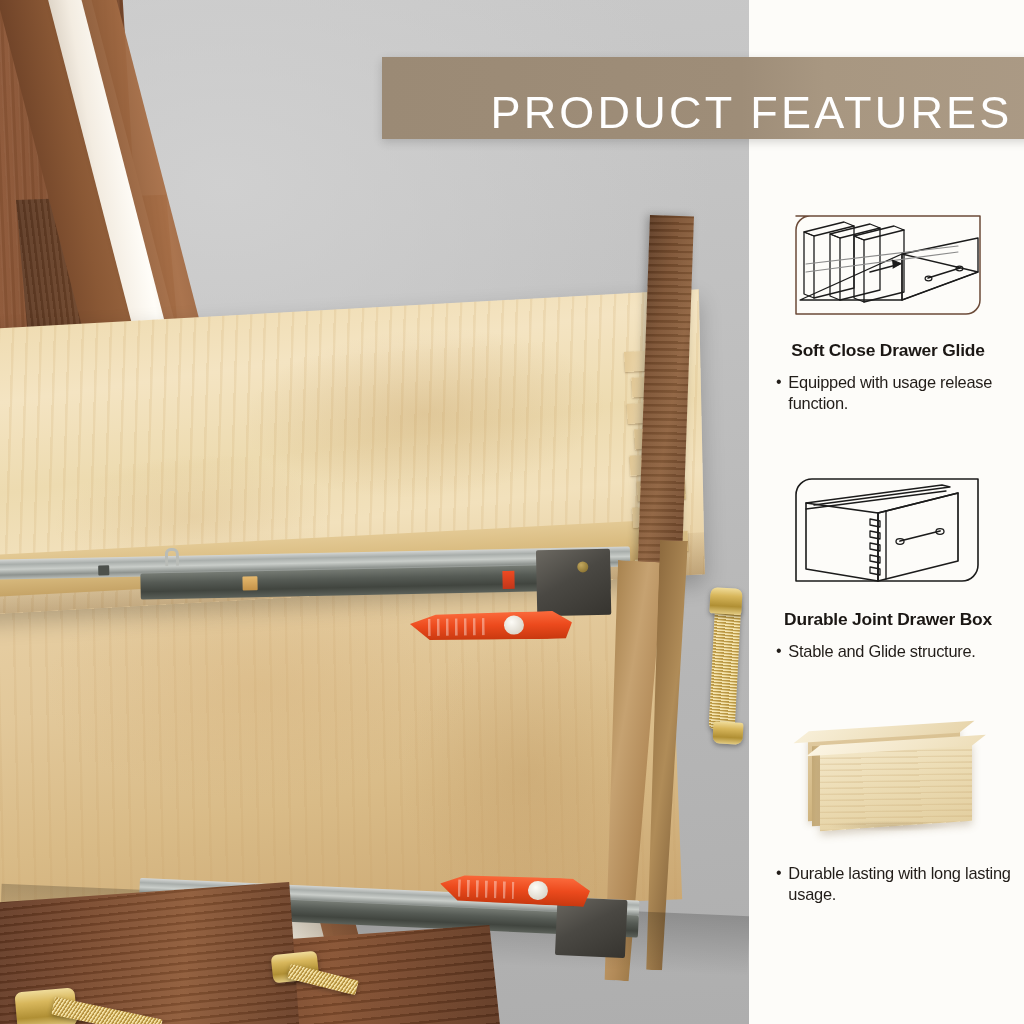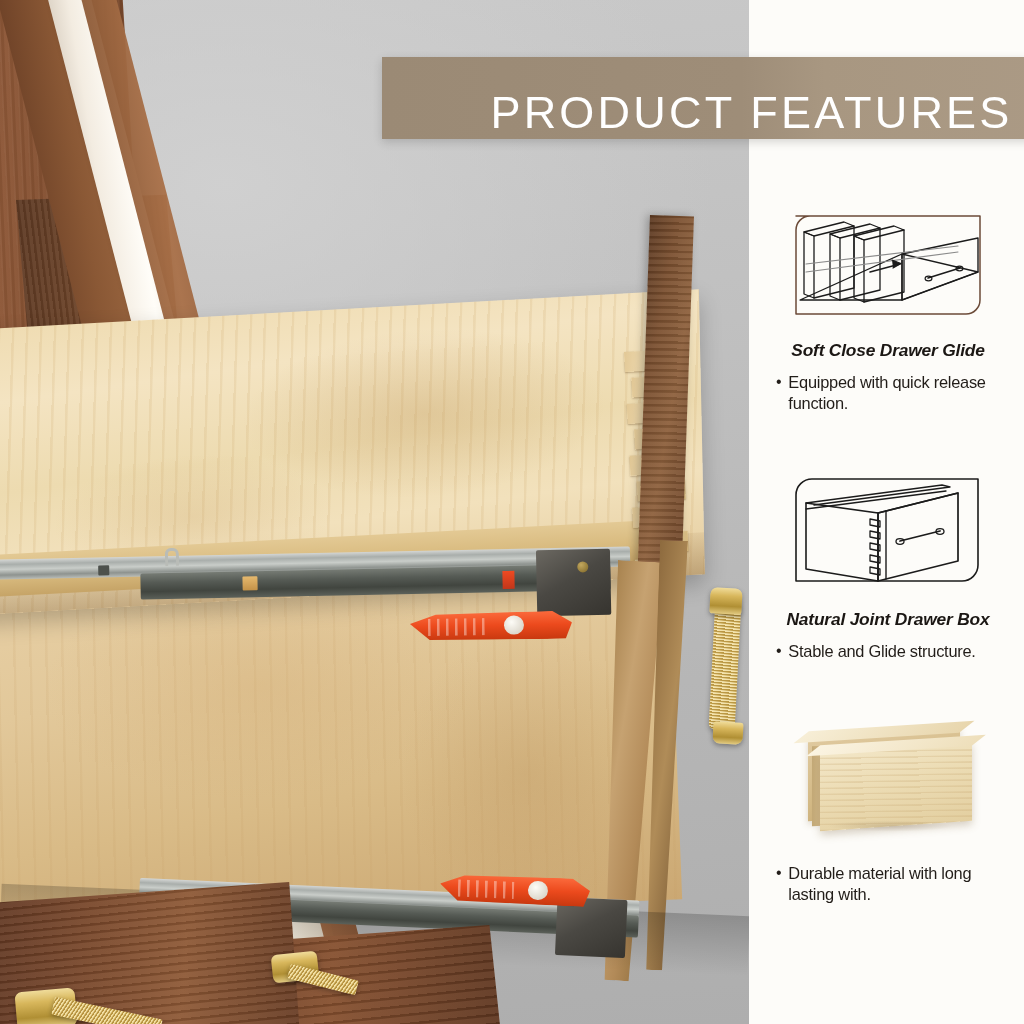--- a/index.html
+++ b/index.html
@@ -438,21 +438,20 @@
   .feature-icon svg { display: block; }
 
   .feature-title {
     font-size: 17.4px;
     font-weight: bold;
     color: #1b1714;
     text-align: center;
     letter-spacing: -0.2px;
     margin-top: 4px;
     font-family: "Liberation Sans", sans-serif;
-    font-style: italic;
   }
   .feature-bullet {
     display: flex;
     gap: 7px;
     margin: 11px 0 0 14px;
     font-size: 16.4px;
     color: #221d19;
     line-height: 1.30;
     letter-spacing: -0.25px;
     font-family: "Liberation Sans", sans-serif;
@@ -629,21 +628,21 @@
           <path d="M24 70 L176 52" stroke="#8a8a8a" stroke-width="1.2"></path>
           <path d="M24 78 L176 58" stroke="#8a8a8a" stroke-width="1.2"></path>
 
           <path d="M88 78 L118 70" stroke="#1b1b1b" stroke-width="1.5"></path>
           <path d="M110 66 L119 69.5 L111 74" fill="#1b1b1b" stroke="#1b1b1b" stroke-width="1.2"></path>
         </svg>
       </div>
       <div class="feature-title">Soft Close Drawer Glide</div>
       <div class="feature-bullet">
         <span class="bullet-dot">•</span>
-        <span>Equipped with quick release function.</span>
+        <span>Equipped with usage release function.</span>
       </div>
     </div>
 
     <div class="sp-1"></div>
 
     <div class="feature">
       <div class="feature-icon">
         <svg width="212" height="132" viewBox="0 0 212 132" fill="none" stroke="#1b1b1b" stroke-width="1.5" stroke-linejoin="round" stroke-linecap="round">
           <path d="M14 30 a16 16 0 0 1 16 -16 H196 V100 a16 16 0 0 1 -16 16 H14 Z" stroke="#1b1b1b" stroke-width="1.6"></path>
 
@@ -659,21 +658,21 @@
           <path d="M88 66 L98 68 L98 74 L88 72 Z" stroke="#1b1b1b" stroke-width="1.3"></path>
           <path d="M88 78 L98 80 L98 86 L88 84 Z" stroke="#1b1b1b" stroke-width="1.3"></path>
           <path d="M88 90 L98 92 L98 98 L88 96 Z" stroke="#1b1b1b" stroke-width="1.3"></path>
           <path d="M88 102 L98 104 L98 110 L88 108 Z" stroke="#1b1b1b" stroke-width="1.3"></path>
 
           <path d="M118 76 L158 66" stroke="#1b1b1b" stroke-width="1.8"></path>
           <ellipse cx="118" cy="76.5" rx="4" ry="2.8" stroke="#1b1b1b" stroke-width="1.3"></ellipse>
           <ellipse cx="158" cy="66.5" rx="4" ry="2.8" stroke="#1b1b1b" stroke-width="1.3"></ellipse>
         </svg>
       </div>
-      <div class="feature-title">Natural Joint Drawer Box</div>
+      <div class="feature-title">Durable Joint Drawer Box</div>
       <div class="feature-bullet">
         <span class="bullet-dot">•</span>
         <span>Stable and Glide structure.</span>
       </div>
     </div>
 
     <div class="sp-2"></div>
 
     <div class="feature">
       <div class="feature-icon">
@@ -681,18 +680,18 @@
           <div class="plank plank-back"></div>
           <div class="plank plank-back-top"></div>
           <div class="plank plank-front-side"></div>
           <div class="plank plank-front"></div>
           <div class="plank plank-front-top"></div>
           <div class="plank-shadow"></div>
         </div>
       </div>
       <div class="feature-bullet">
         <span class="bullet-dot">•</span>
-        <span>Durable material with long lasting with.</span>
+        <span>Durable lasting with long lasting usage.</span>
       </div>
     </div>
 
   </div>
 </div>
 
 </body></html>

